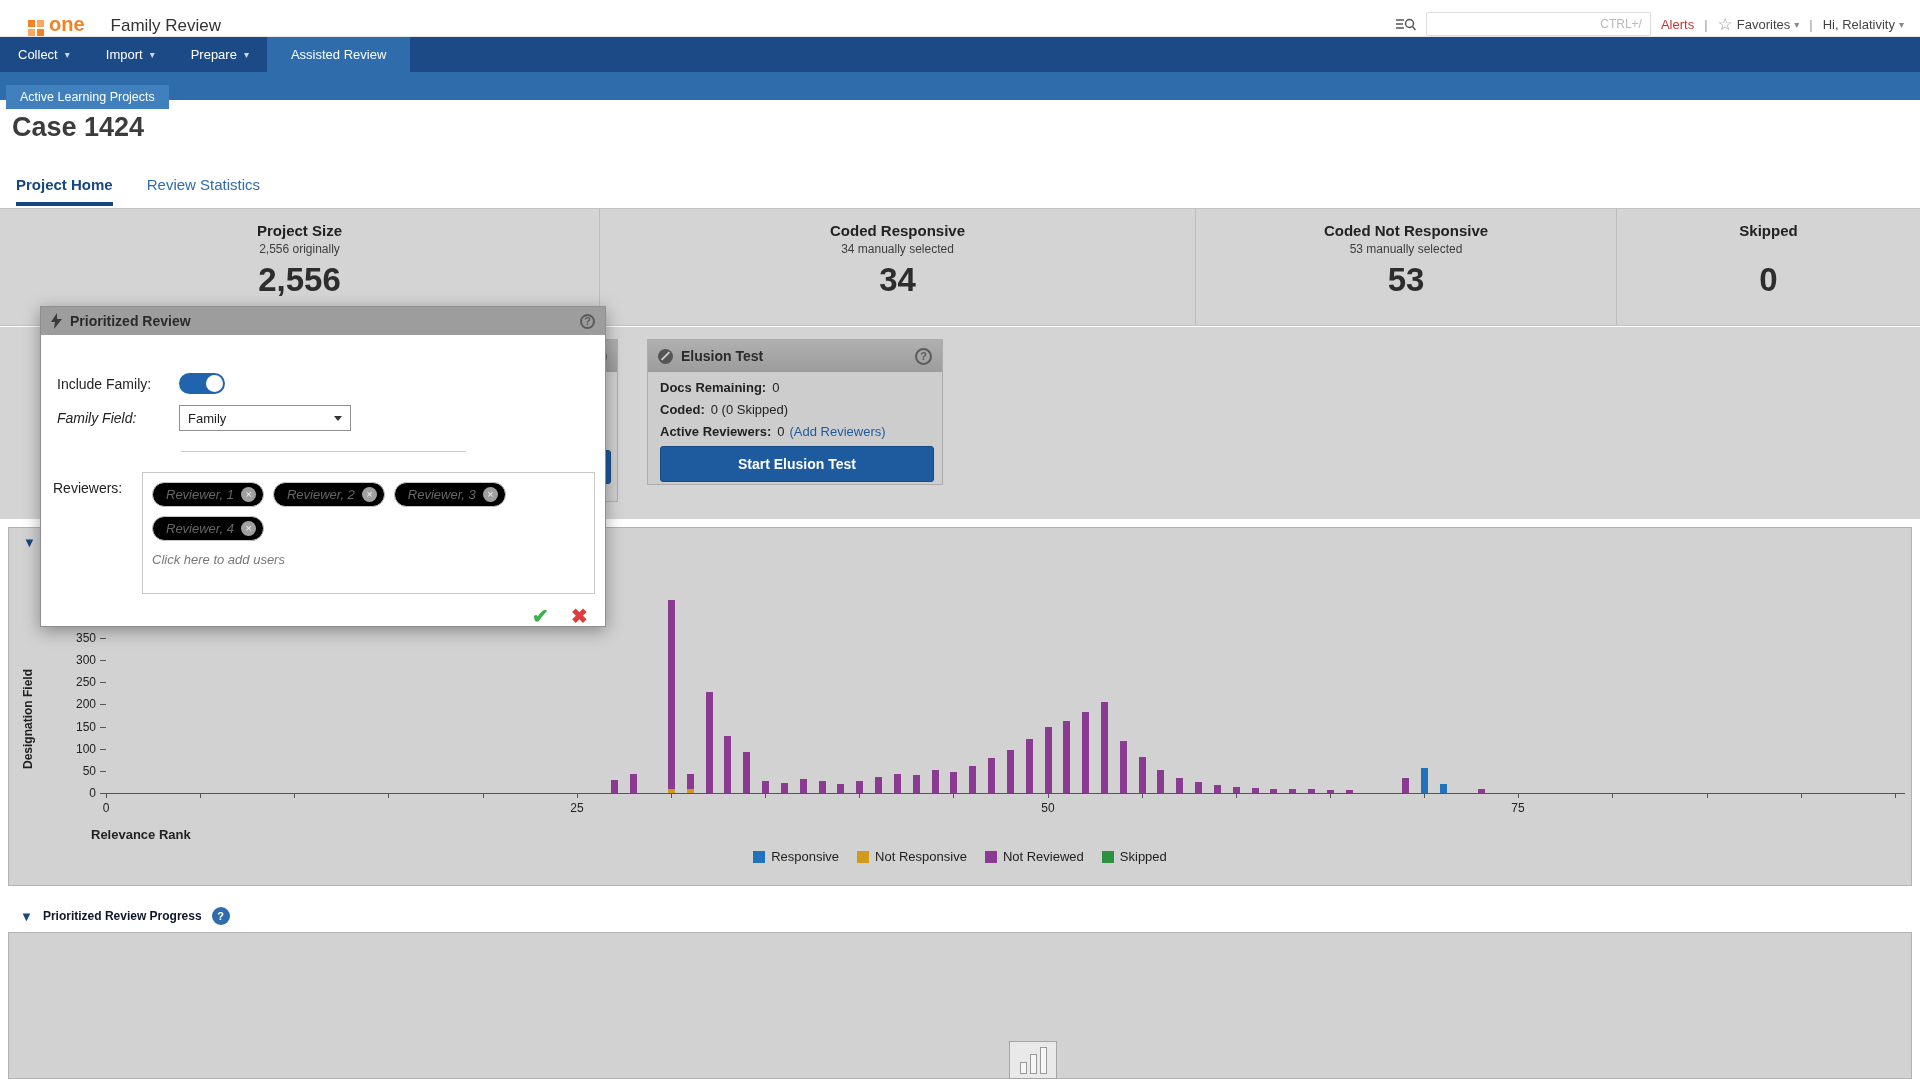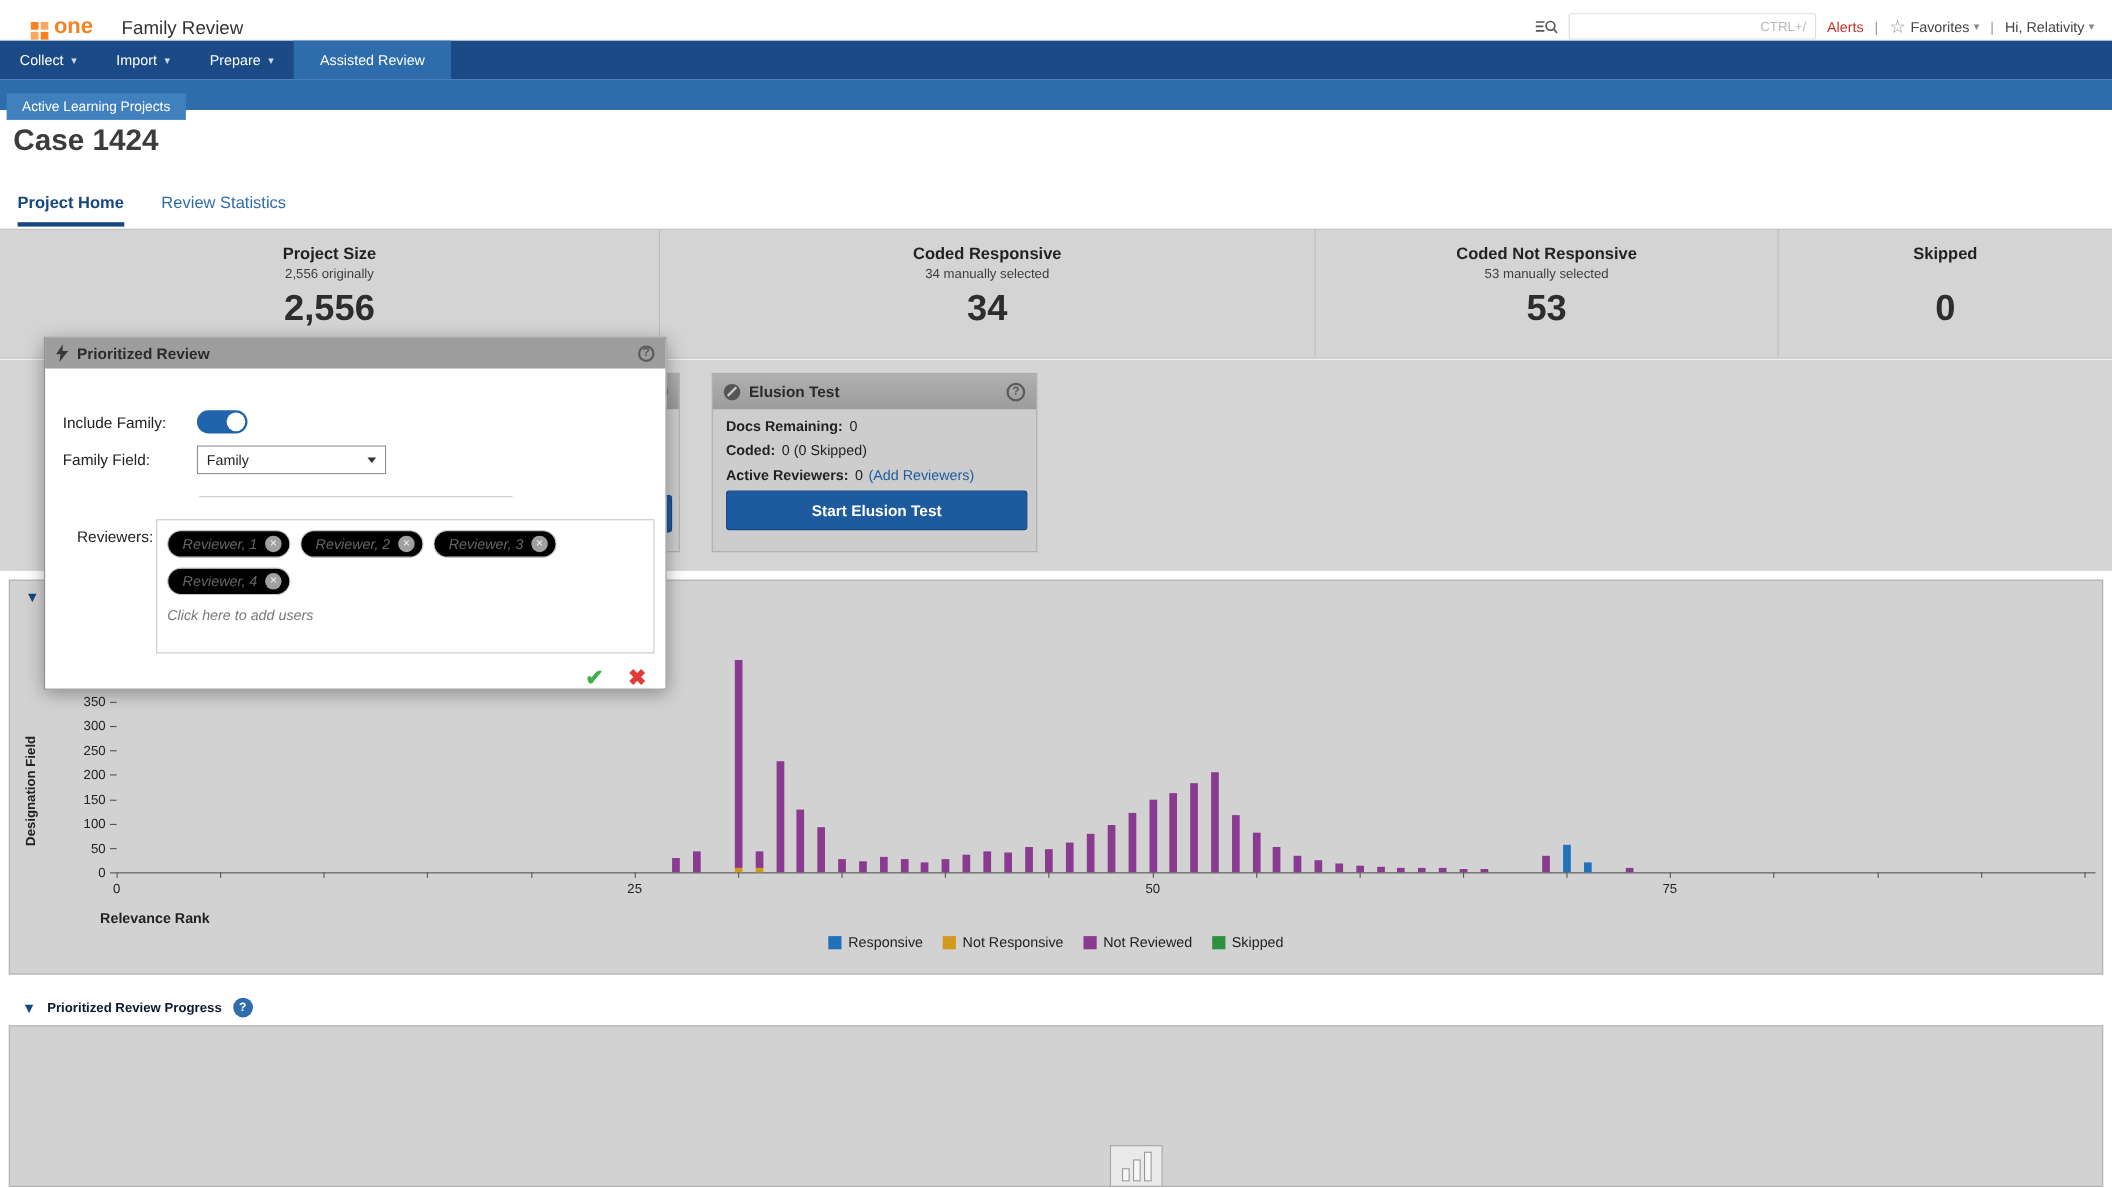--- a/index.html
+++ b/index.html
@@ -48,21 +48,21 @@
 
   
   .cards-region { position:absolute; top:327px; left:0; right:0; height:192px; background:#d4d4d4; }
   .card-header { height:32px; background:linear-gradient(#b0b0b0,#9c9c9c); display:flex; align-items:center; padding:0 10px; gap:8px; }
   .card-title { font-size:14px; font-weight:bold; color:#2b2b2b; }
   .help-icon { width:17px; height:17px; border:2px solid #5b5b5b; border-radius:50%; color:#5b5b5b; font-size:11px; font-weight:bold; display:flex; align-items:center; justify-content:center; margin-left:auto; cursor:pointer; flex:0 0 auto; }
 
   .hidden-card { position:absolute; left:430px; top:12px; width:188px; height:163px; border:1px solid #adadad; background:#cfcfcf; z-index:1; }
   .hidden-btn { position:absolute; left:8px; right:6px; top:110px; height:34px; background:#1d5a9e; border:1px solid #164a85; border-radius:3px; cursor:pointer; }
 
-  .elusion-card { position:absolute; left:647px; top:12px; width:296px; height:163px; border:1px solid #adadad; background:#cdcdcd; z-index:2; }
+  .elusion-card { position:absolute; left:647px; top:12px; width:296px; height:146px; border:1px solid #adadad; background:#cdcdcd; z-index:2; }
   .no-icon { width:15px; height:15px; border-radius:50%; background:#555; position:relative; flex:0 0 auto; }
   .no-icon::after { content:""; position:absolute; left:2px; top:6px; width:11px; height:2px; background:#cdcdcd; transform:rotate(-45deg); }
   .elusion-body { padding:8px 12px 0; font-size:13px; color:#222; }
   .elusion-row { margin-bottom:7px; }
   .row-label { font-weight:bold; }
   .row-value { margin-left:6px; }
   .link { color:#1d5a9e; margin-left:5px; cursor:pointer; }
   .start-btn { display:block; margin:4px auto 0; width:274px; height:36px; background:#1d5a9e; border:1px solid #164a85; border-radius:3px; color:#fff; font-size:14px; font-weight:bold; cursor:pointer; font-family:"Liberation Sans",sans-serif; }
 
   
@@ -235,27 +235,27 @@
           <polygon points="6,0 0,9 4,9 3,16 11,6 6,6" fill="#3a3a3a"></polygon>
         </svg>
       <span class="modal-title">Prioritized Review</span>
       <span class="help-icon">?</span>
     </div>
     <div class="modal-body">
       <span class="field-label" style="left:16px; top:22px;">Include Family:</span>
       <div class="toggle">
           <span class="toggle-knob"></span>
         </div>
-      <span class="field-label" style="left:16px; top:56px;">Family Field:</span>
+      <span class="field-label" style="left:16px; top:56px;font-style:italic;">Family Field:</span>
       <div class="family-select">
         <span>Family</span>
         <span class="select-caret"></span>
       </div>
       <div class="modal-divider"></div>
-      <span class="field-label" style="left:29px; top:126px;text-align:center;">Reviewers:</span>
+      <span class="field-label" style="left:12px; top:126px;text-align:center;">Reviewers:</span>
       <div class="reviewers-box">
         <div class="chips">
           <span class="chip">
             <span>Reviewer, 1</span>
             <span class="chip-remove">×</span>
           </span>
           <span class="chip">
             <span>Reviewer, 2</span>
             <span class="chip-remove">×</span>
           </span>

